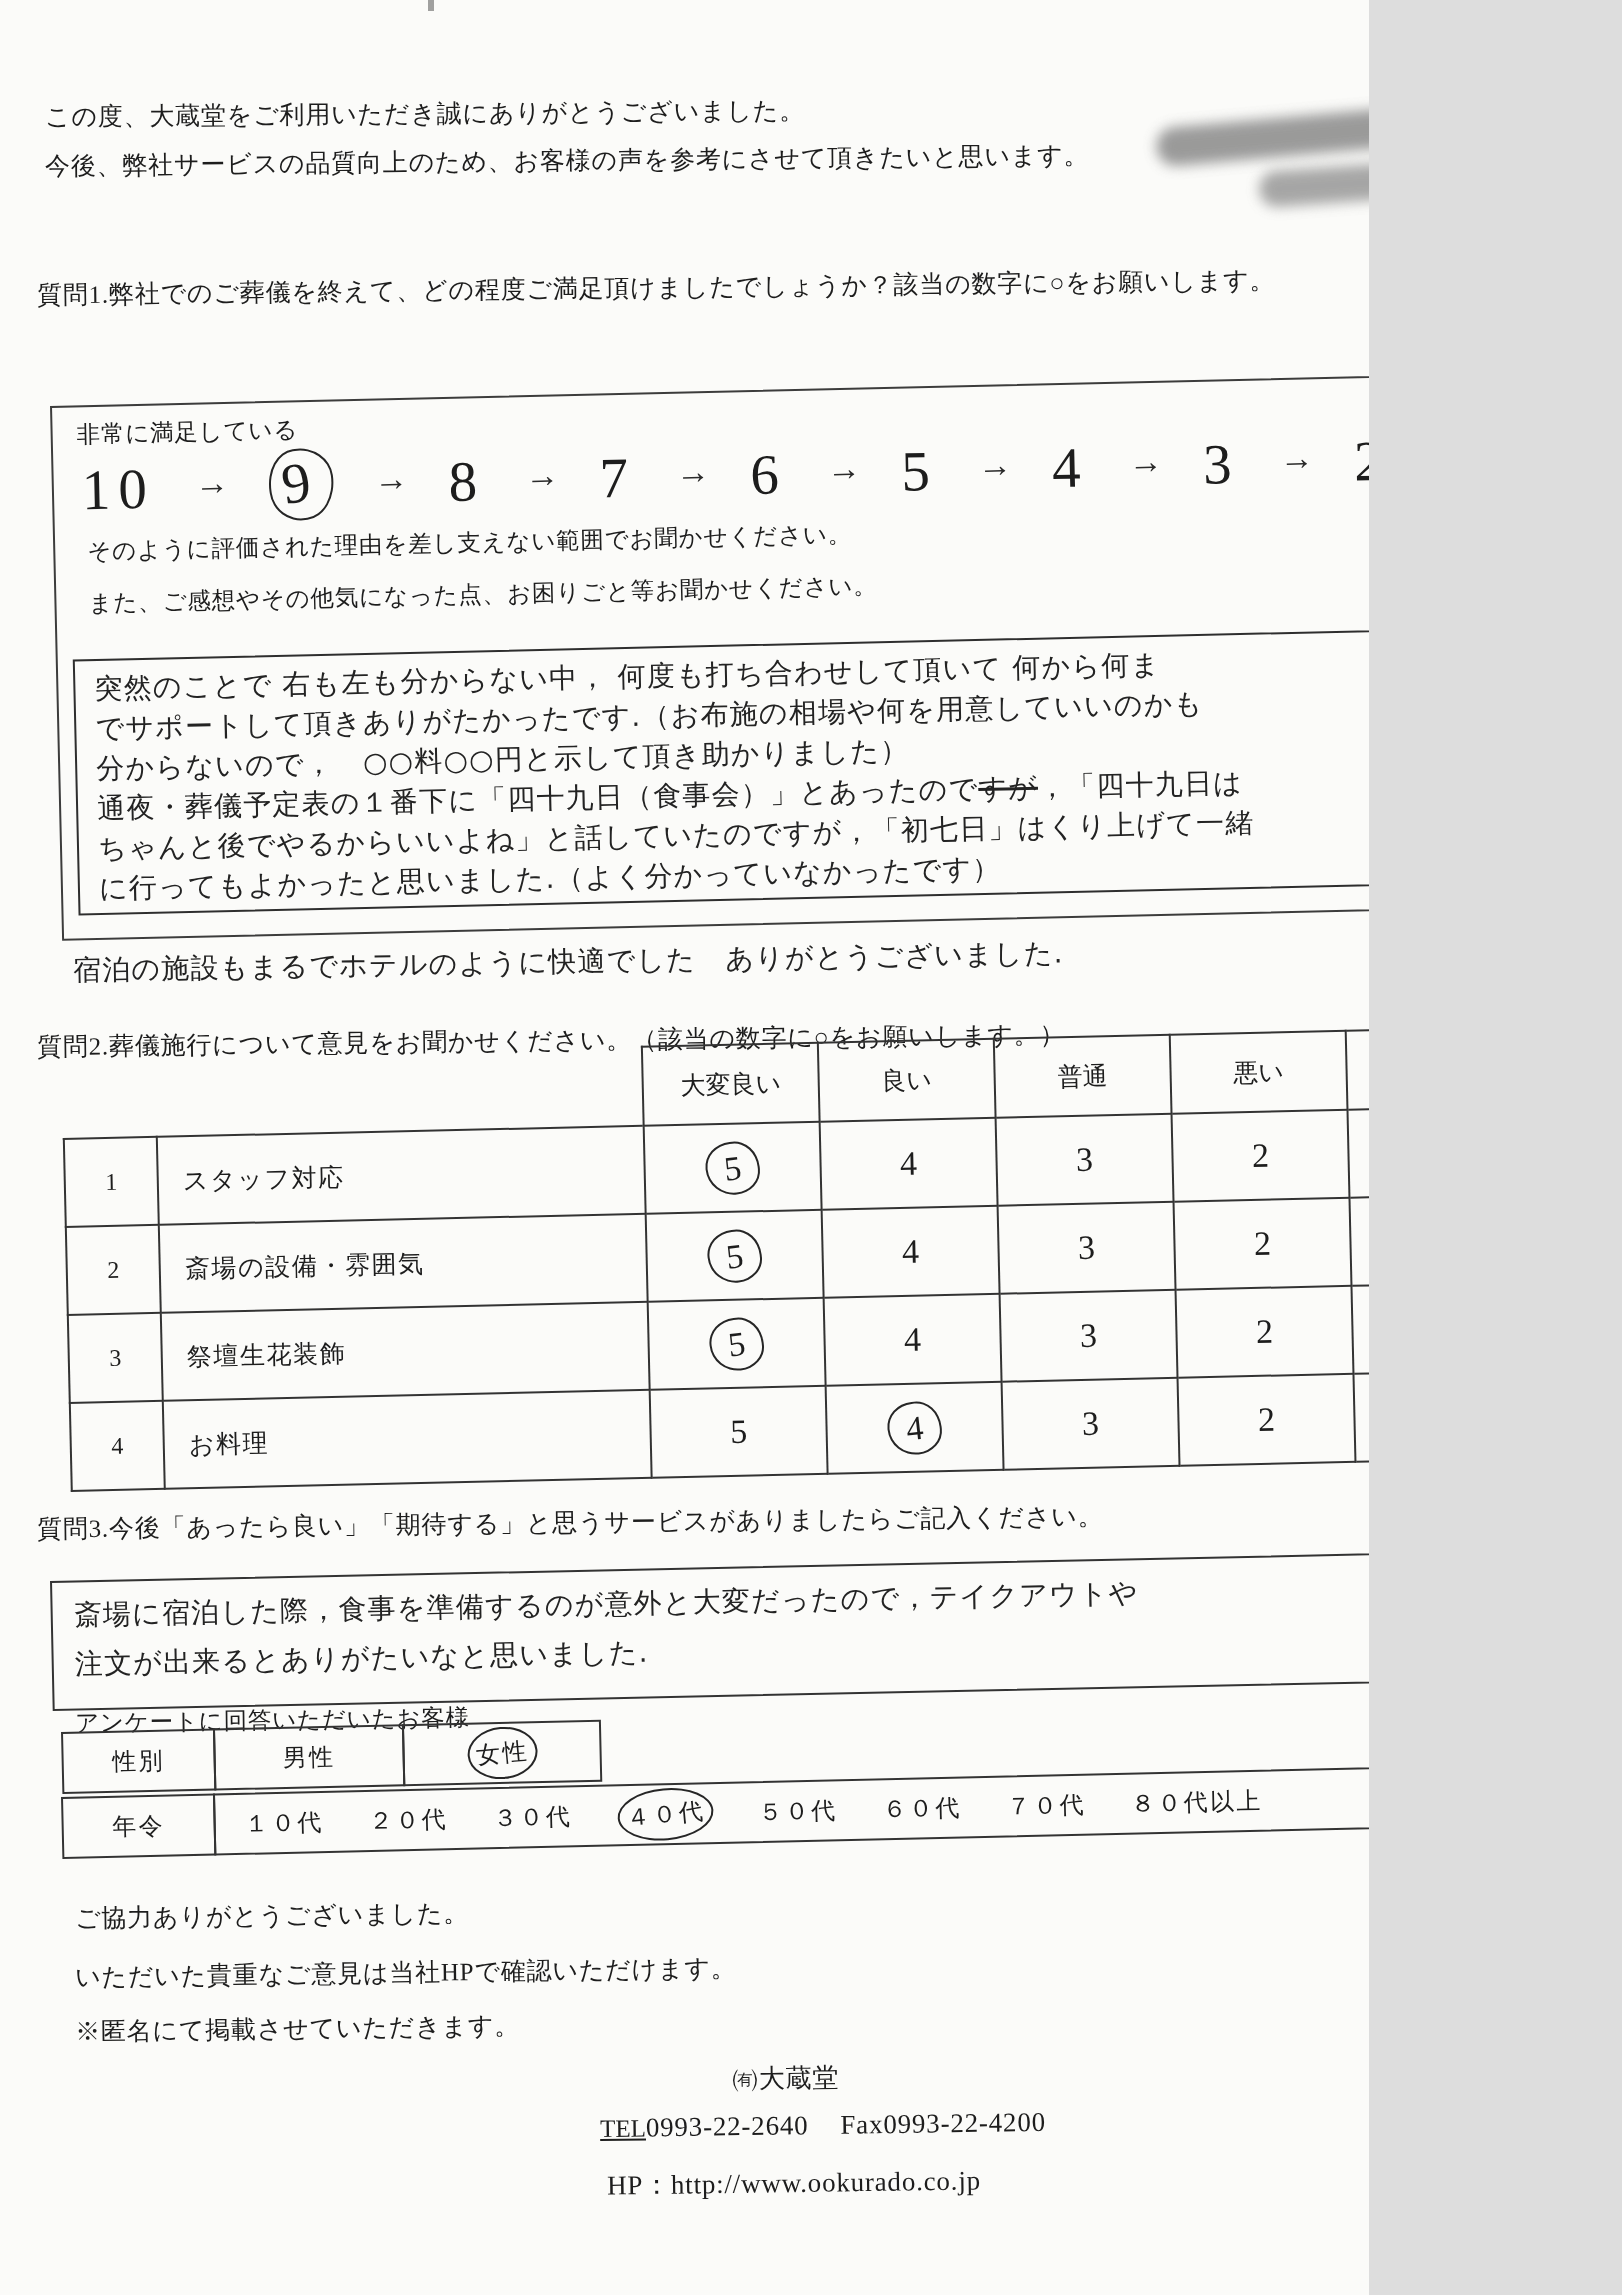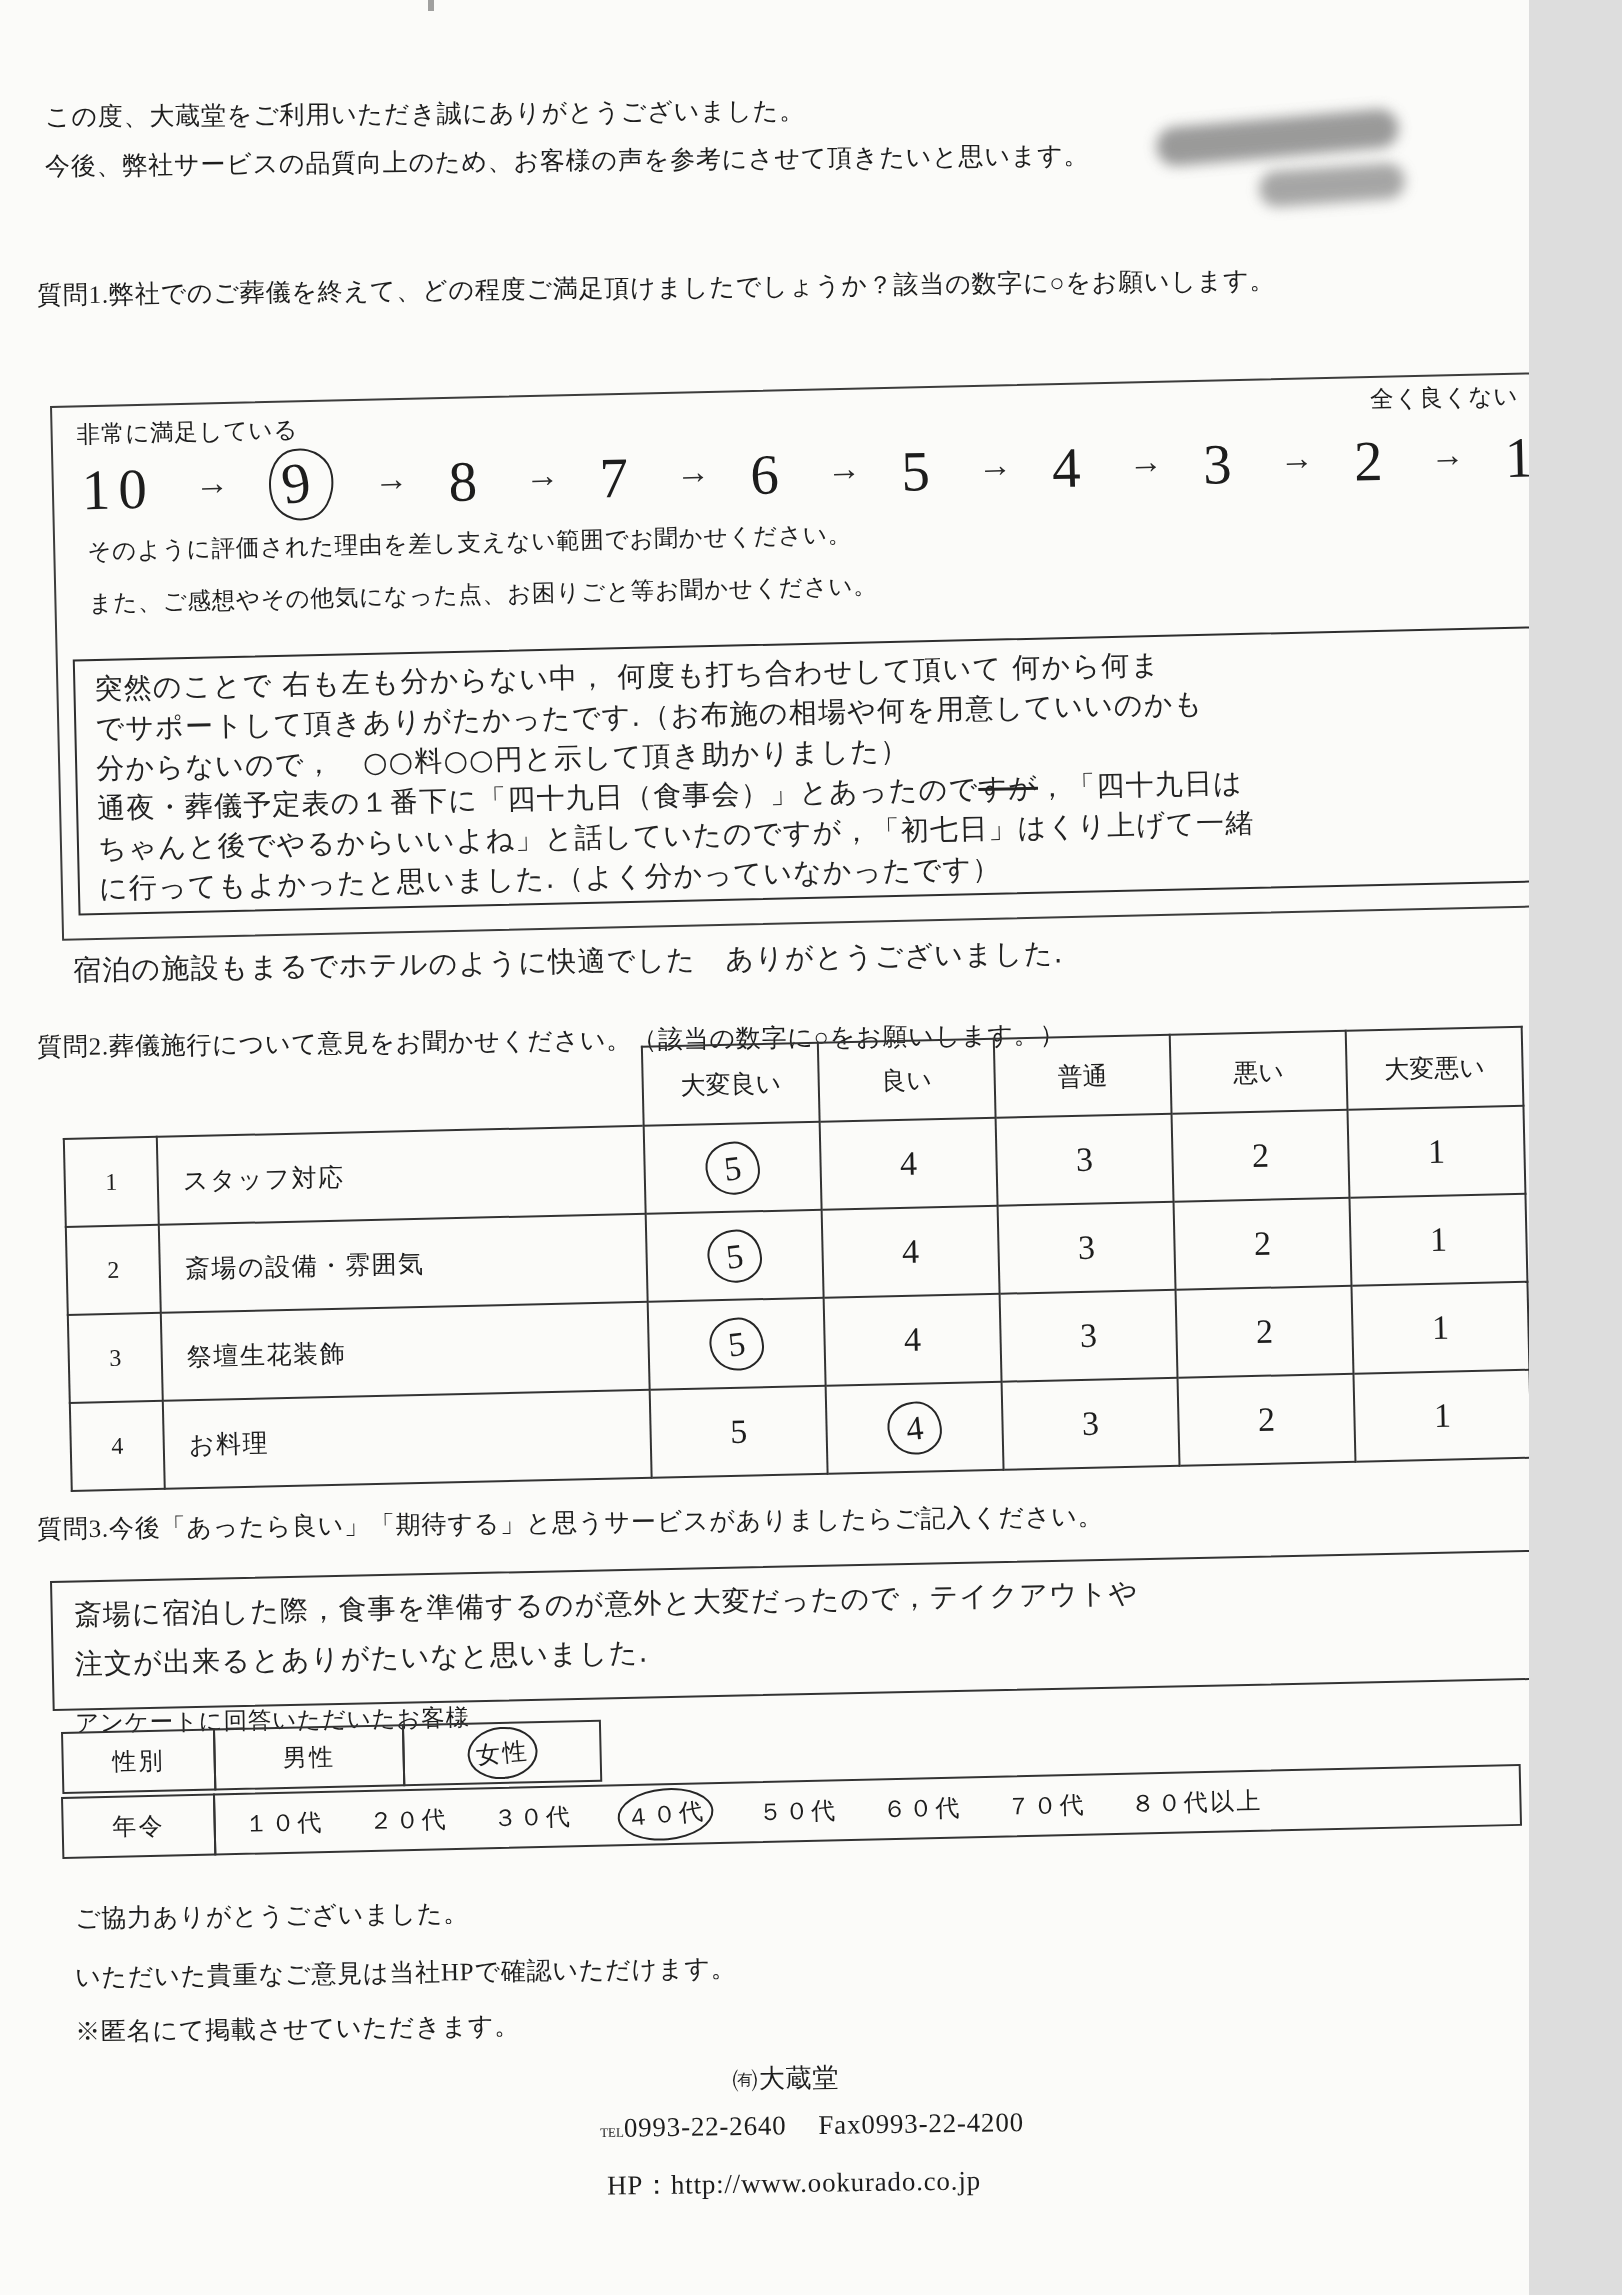--- a/index.html
+++ b/index.html
@@ -1,17 +1,17 @@
 <!DOCTYPE html>
 <html style="font-size:13px"><head>
 <meta charset="utf-8">
 <style>
   html,body { margin:0; padding:0; background:#ddd; }
   .page {
-    position:relative; width:1529px; height:2295px;
+    position:relative; width:1369px; height:2295px;
     background:#fbfbf9; overflow:hidden;
     color:#1d1d1d;
     font-family:"Liberation Serif","DejaVu Serif",serif;
   }
   .abs { position:absolute; }
   .print { font-family:"Liberation Serif","DejaVu Serif",serif; font-size:25px; letter-spacing:0.8px; }
   .hand { font-family:"DejaVu Sans","Liberation Sans",sans-serif; color:#232323; letter-spacing:1.2px; }
 
   
   .smudge { position:absolute; background:#828282; filter:blur(6.5px); opacity:.8; border-radius:19.5px; }
@@ -101,21 +101,21 @@
     display:inline-block; border:2.4px solid #262626; border-radius:50%;
     padding:8px 6.5px; transform:rotate(-4deg); white-space:nowrap;
   }
 
   
   .f1 { left:75px; top:1899px; transform:rotate(-0.8deg); }
   .f2 { left:75px; top:1956px; transform:rotate(-0.8deg); }
   .f3 { left:75px; top:2012px; transform:rotate(-0.8deg); }
   .f-company { left:732px; top:2061px; font-size:26px; transform:rotate(-0.8deg); }
   .f-tel { left:600px; top:2110px; font-size:27px; transform:rotate(-0.8deg); white-space:nowrap; }
-  .f-tel .small-label { font-size:13px; letter-spacing:0; }
+  .f-tel .small-label { font-size:25px; letter-spacing:0;text-decoration:underline; }
   .f-tel .gap { display:inline-block; width:32px; }
   .f-url { left:607px; top:2165px; font-size:27px; transform:rotate(-0.8deg); }
 </style>
 </head>
 <body>
 
 <div class="page">
 
   <div class="smudge smudge-a"></div>
   <div class="smudge smudge-b"></div>

